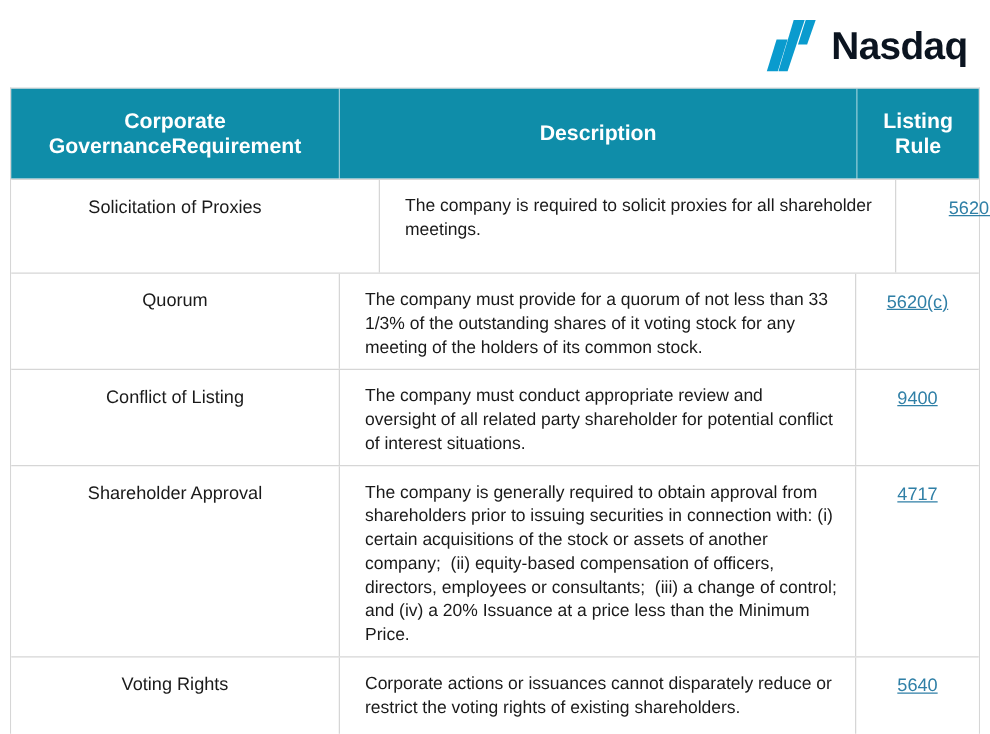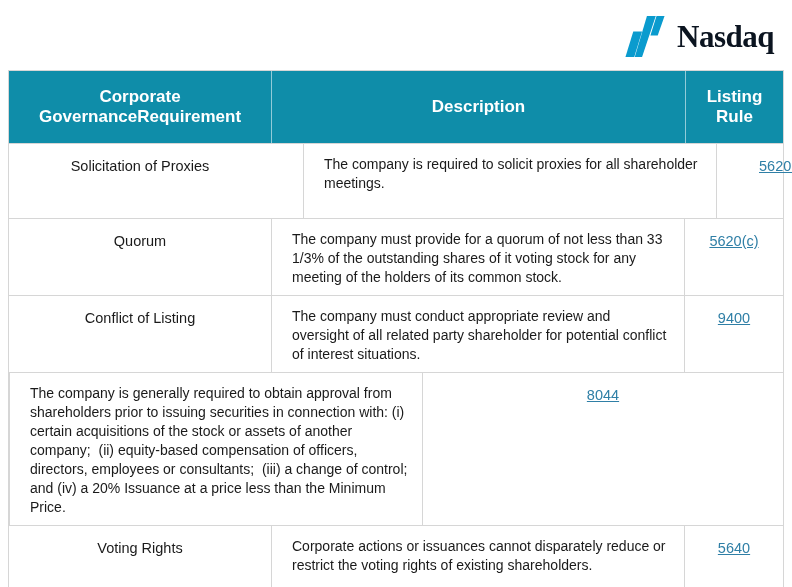--- a/index.html
+++ b/index.html
@@ -11,21 +11,21 @@
     --border:#D6D6D6;
   }
   *{box-sizing:border-box;margin:0;padding:0;}
   html,body{width:792px;height:587px;background:#FFFFFF;overflow:hidden;}
   body{font-family:"Liberation Sans","DejaVu Sans",sans-serif;color:var(--body-text);}
 
   .logo-row{
     display:flex;justify-content:flex-end;align-items:center;
     padding:10px 18px 0 0;height:62px;
   }
-  .logo{display:flex;align-items:center;gap:9px;font-family:Liberation Serif, serif;}
+  .logo{display:flex;align-items:center;gap:9px;}
   .logo svg{width:46px;height:43px;display:block;}
   .logo-text{
     font-size:31px;font-weight:600;color:var(--brand-text);
     letter-spacing:-0.5px;line-height:1;
   }
 
   .gov-table{
     margin:8px 8px 0 8px;width:776px;
     border:1px solid var(--border);
     border-bottom:2px solid #C9C9C9;
@@ -107,23 +107,24 @@
 
   <div class="tr">
     <div class="td col-req">Conflict of Listing</div>
     <div class="td col-desc">The company must conduct appropriate review and oversight of all related party shareholder for potential conflict of interest situations.</div>
     <div class="td col-rule">
       <a class="rule-link" href="#">9400</a>
     </div>
   </div>
 
   <div class="tr">
+    <div class="td col-req">Shareholder Approval</div>
     <div class="td col-desc">The company is generally required to obtain approval from shareholders prior to issuing securities in connection with: (i) certain acquisitions of the stock or assets of another company;  (ii) equity-based compensation of officers, directors, employees or consultants;  (iii) a change of control;  and (iv) a 20% Issuance at a price less than the Minimum Price.</div>
     <div class="td col-rule">
-      <a class="rule-link" href="#">8044</a>
+      <a class="rule-link" href="#">4717</a>
     </div>
   </div>
 
   <div class="tr">
     <div class="td col-req">Voting Rights</div>
     <div class="td col-desc">Corporate actions or issuances cannot disparately reduce or restrict the voting rights of existing shareholders.</div>
     <div class="td col-rule">
       <a class="rule-link" href="#">5640</a>
     </div>
   </div>

